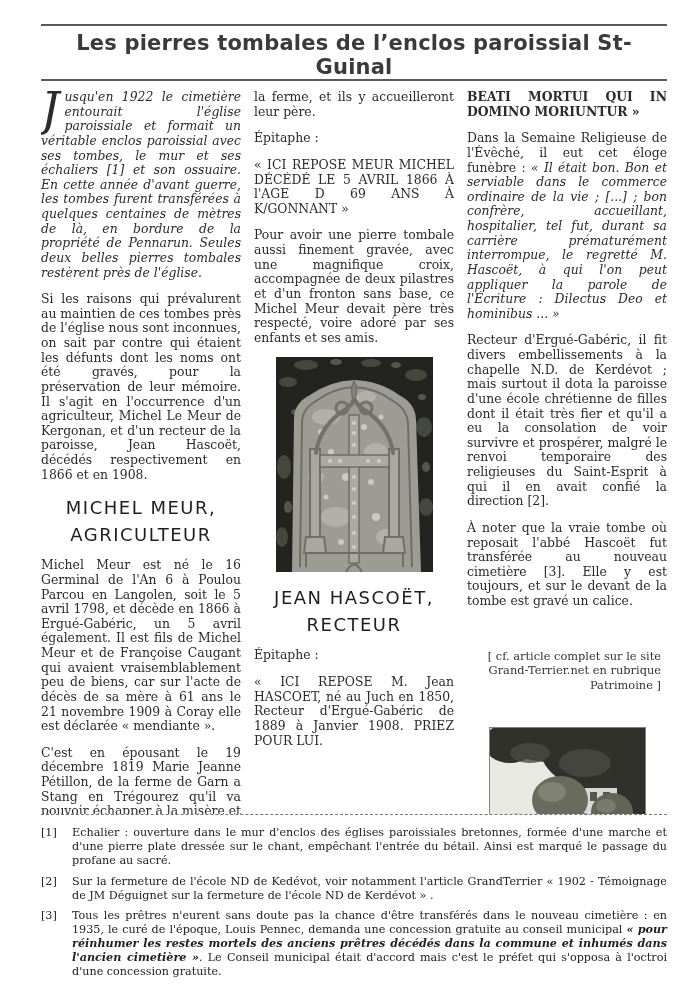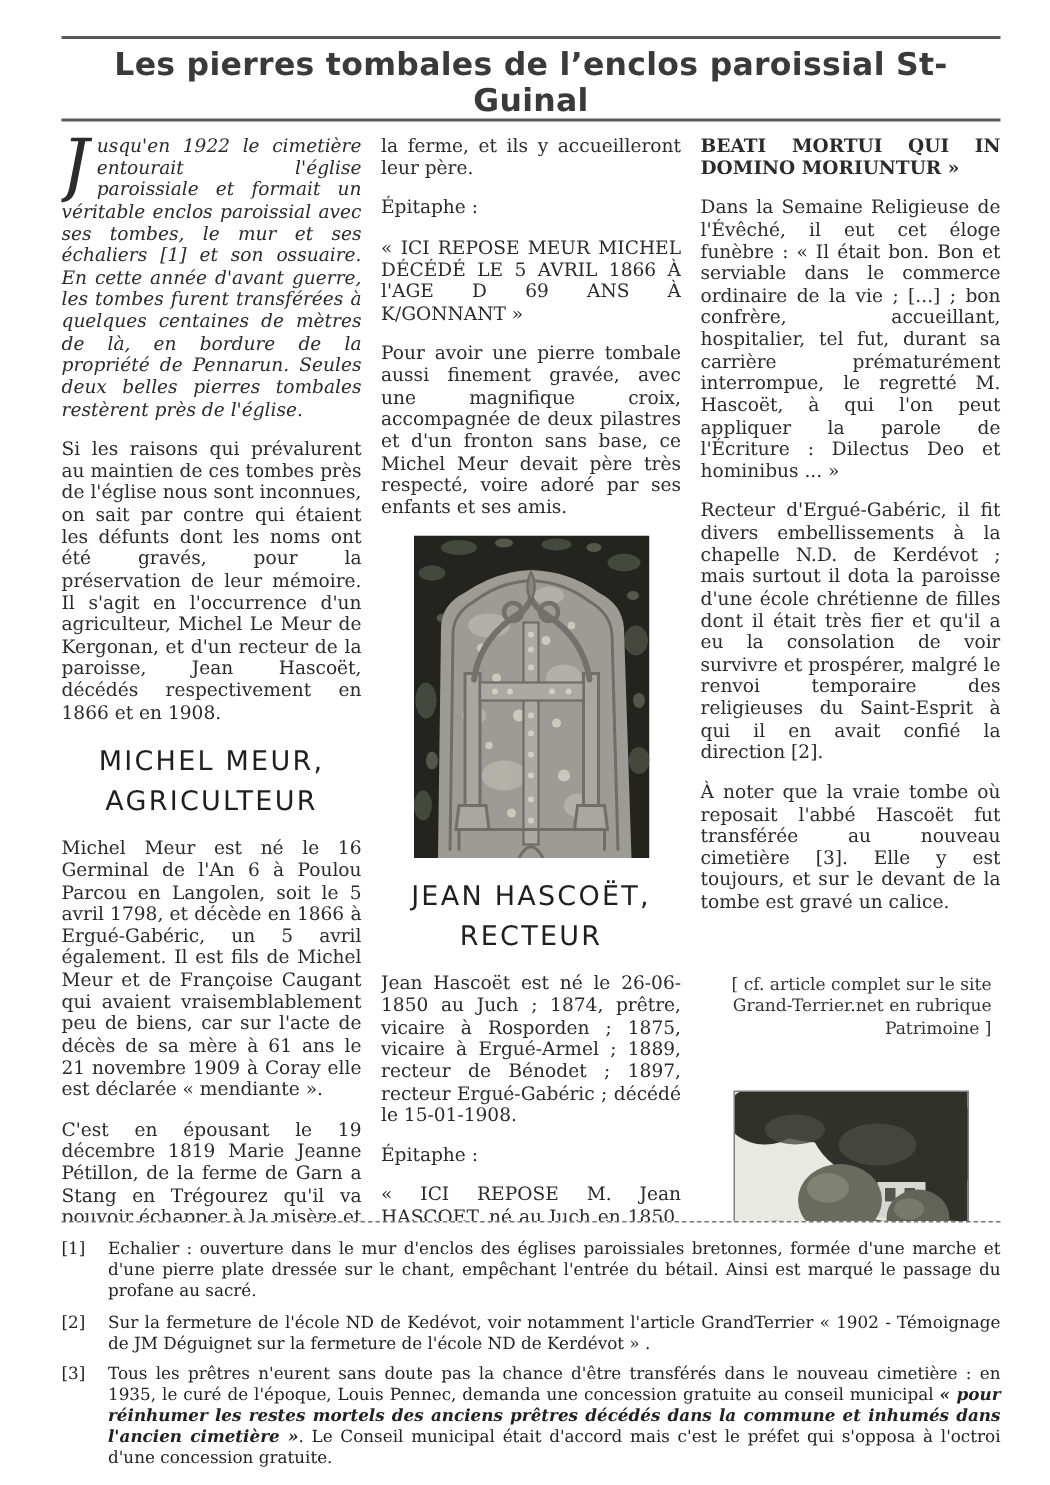--- a/index.html
+++ b/index.html
@@ -15,21 +15,21 @@
   .col{width:200px;flex:0 0 200px;font-size:12.4px;line-height:1.18;text-align:justify;
        hyphens:auto;overflow:hidden;}
   .col p{margin:0 0 12px;}
   .intro{font-style:italic;}
   .dropcap{float:left;font-size:46px;line-height:34px;font-style:italic;
            padding:2px 5px 0 0;font-family:"DejaVu Serif",serif;}
   .col-heading{text-align:center;font-family:"DejaVu Sans",sans-serif;font-size:18px;
                letter-spacing:1.5px;color:#1f1f1f;line-height:1.5;margin:12px 0 10px;}
   .caps-block{text-transform:none;}
   .bold{font-weight:bold;}
-  .ital{margin-top:34px;}
+  .ital{font-style:italic;margin-top:34px;}
   .photo{display:block;margin:8px auto 0;}
   .photo-framed{border:1px solid #808080;}
   .site-note{font-size:11.4px;text-align:right;margin:40px 6px 0;line-height:1.3;color:#333;}
   .dash-sep{border-top:1px dashed #767676;height:0;margin:0 0 11px;}
   .footnotes{font-size:11.2px;line-height:1.24;color:#222;}
   .fn{display:flex;margin-bottom:7px;}
   .fn-num{width:22px;flex:0 0 22px;}
   .fn-body{flex:1;text-align:justify;padding-left:9px;}
   .fn-quote{font-weight:bold;font-style:italic;}
 </style>
@@ -143,21 +143,20 @@
           <circle cx="103" cy="104" r="2"></circle>
         </g>
         <path d="M30,210 L30,196 L127,196 L127,210" fill="none" stroke="#6e6e66" stroke-width="2"></path>
         <path d="M70,215 Q78,200 86,215" fill="none" stroke="#6e6e66" stroke-width="2"></path>
       </svg>
 
       <div class="col-heading">
         <div>JEAN HASCOËT,</div>
         <div>RECTEUR</div>
       </div>
-      <p>Jean Hascoët est né le 26-06-1850 au Juch ; 1874, prêtre, vicaire à Rosporden ; 1875, vicaire à Ergué-Armel ; 1889, recteur de Bénodet ; 1897, recteur Ergué-Gabéric ; décédé le 15-01-1908.</p>
       <p>Épitaphe :</p>
       <p class="caps-block">« ICI REPOSE M. Jean HASCOET, né au Juch en 1850, Recteur d'Ergué-Gabéric de 1889 à Janvier 1908. PRIEZ POUR LUI.</p>
     </div>
 
     <div class="col">
       <p class="bold">BEATI MORTUI QUI IN DOMINO MORIUNTUR »</p>
       <p>
         <span>Dans la Semaine Religieuse de l'Évêché, il eut cet éloge funèbre : </span><span class="ital">« Il était bon. Bon et serviable dans le commerce ordinaire de la vie ; [...] ; bon confrère, accueillant, hospitalier, tel fut, durant sa carrière prématurément interrompue, le regretté M. Hascoët, à qui l'on peut appliquer la parole de l'Écriture : Dilectus Deo et hominibus ... »</span>
       </p>
       <p>Recteur d'Ergué-Gabéric, il fit divers embellissements à la chapelle N.D. de Kerdévot ; mais surtout il dota la paroisse d'une école chrétienne de filles dont il était très fier et qu'il a eu la consolation de voir survivre et prospérer, malgré le renvoi temporaire des religieuses du Saint-Esprit à qui il en avait confié la direction [2].</p>

